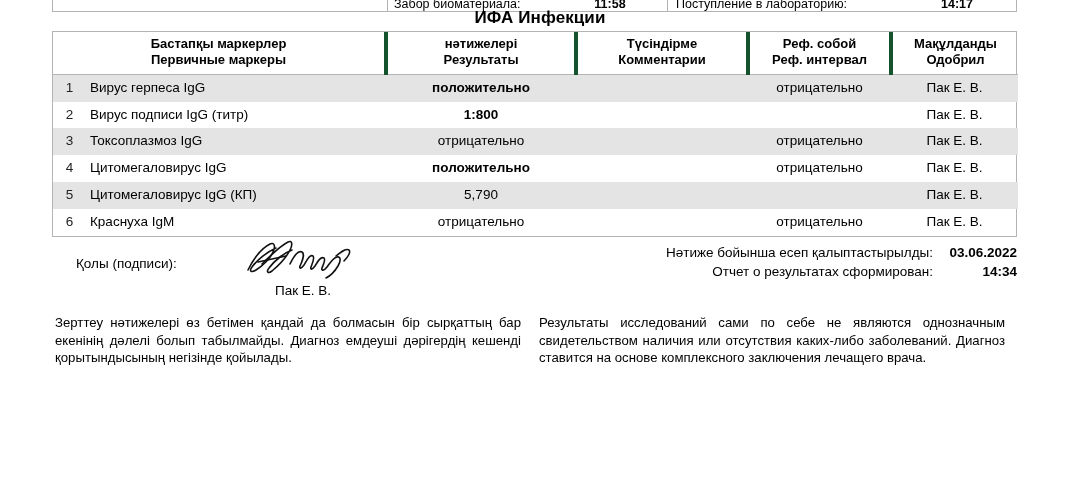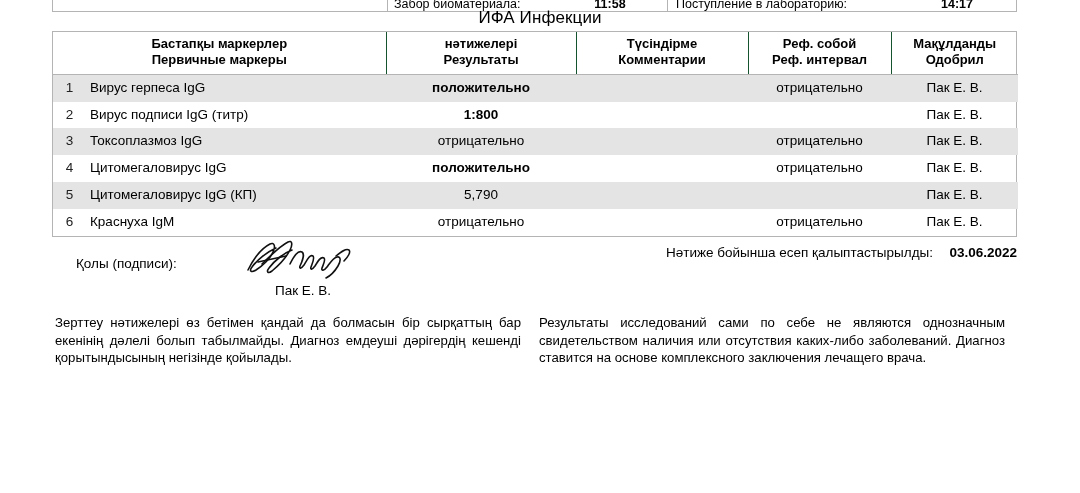--- a/index.html
+++ b/index.html
@@ -44,21 +44,21 @@
   .top-cell.c5 { width: 118px; justify-content: center; font-weight: bold; }
 
   
   .section-title {
     position: absolute;
     left: 0;
     top: 8px;
     width: 1080px;
     text-align: center;
     font-size: 17px;
-    font-weight: normal;
+    font-weight: bold;
     letter-spacing: 0.1px;
   }
 
   
   .results-table {
     position: absolute;
     left: 52px;
     top: 31px;
     width: 965px;
     border: 1px solid #b4b4b4;
@@ -71,21 +71,21 @@
     table-layout: fixed;
   }
   .results-table col.c-num    { width: 33px; }
   .results-table col.c-marker { width: 300px; }
   .results-table col.c-result { width: 190px; }
   .results-table col.c-comm   { width: 172px; }
   .results-table col.c-ref    { width: 143px; }
   .results-table col.c-appr   { width: 127px; }
 
   .results-table thead th {
-    border-left: 1px solid #14532d;
+    border-left: 4px solid #14532d;
     border-bottom: 1px solid #b4b4b4;
     font-size: 13px;
     font-weight: bold;
     padding: 4px 2px 5px 2px;
     text-align: center;
     line-height: 1.26;
     vertical-align: middle;
   }
   .results-table thead th.no-left { border-left: none; }
   .hdr-line { display: block; white-space: nowrap; }
@@ -289,20 +289,24 @@
     </svg>
   </div>
   <div class="sign-name">Пак Е. В.</div>
 </div>
 
 <div class="report-meta">
   <div class="row">
     <span class="lbl">Нәтиже бойынша есеп қалыптастырылды:</span>
     <span class="val">03.06.2022</span>
   </div>
+  <div class="row">
+    <span class="lbl">Отчет о результатах сформирован:</span>
+    <span class="val">14:34</span>
+  </div>
 </div>
 
 <div class="footer">
   <div class="footer-col">
     <p>Зерттеу нәтижелері өз бетімен қандай да болмасын бір сырқаттың бар екенінің дәлелі болып табылмайды. Диагноз емдеуші дәрігердің кешенді қорытындысының негізінде қойылады.</p>
   </div>
   <div class="footer-col">
     <p>Результаты исследований сами по себе не являются однозначным свидетельством наличия или отсутствия каких-либо заболеваний. Диагноз ставится на основе комплексного заключения лечащего врача.</p>
   </div>
 </div>

